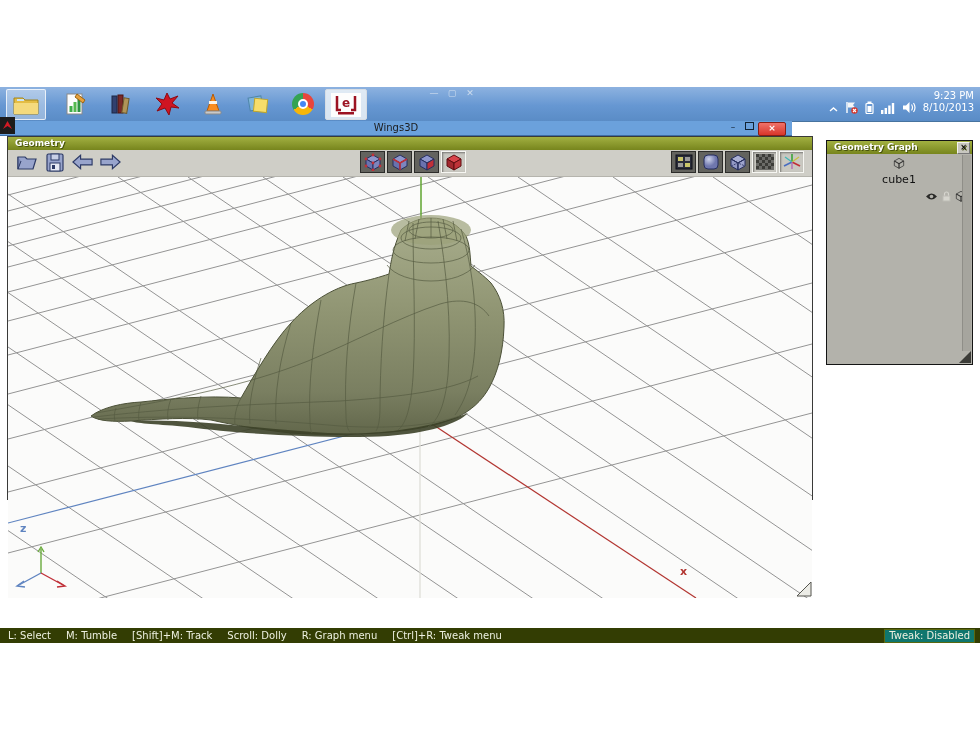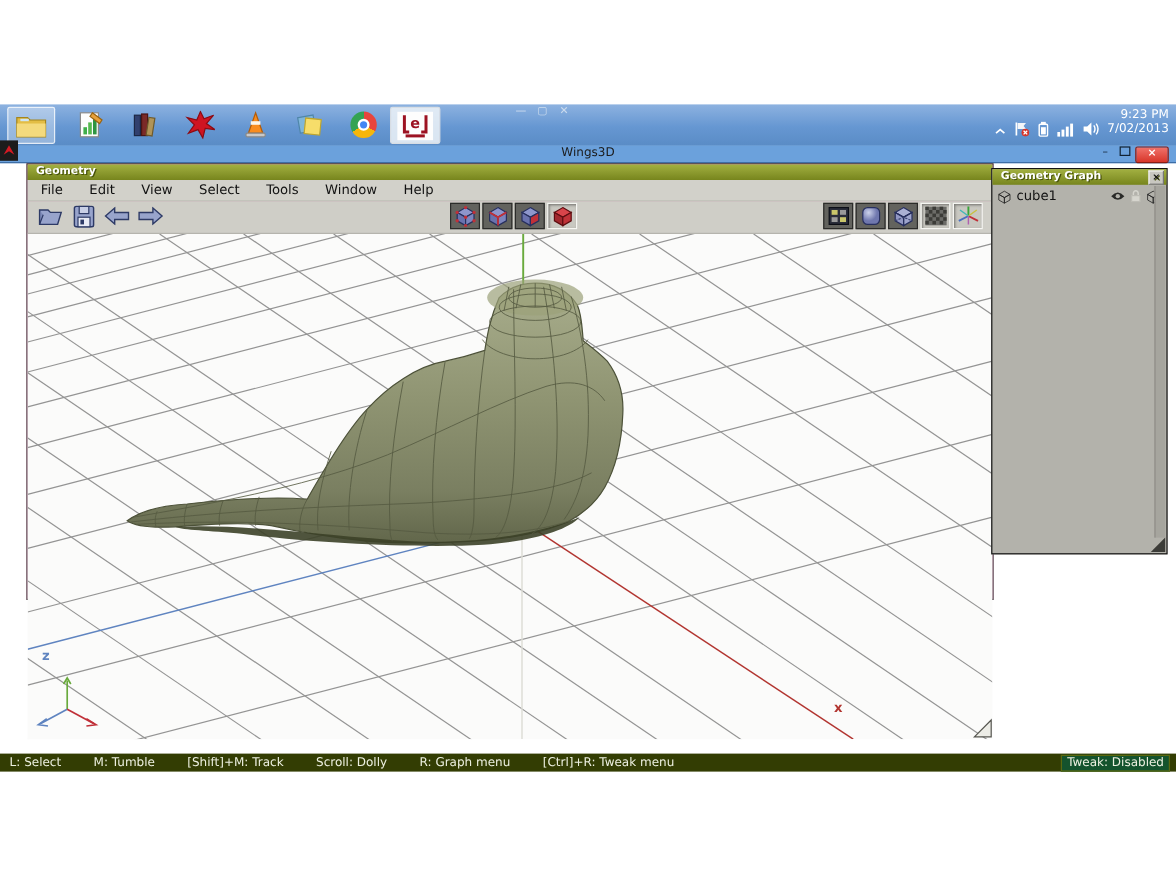--- a/index.html
+++ b/index.html
@@ -14,70 +14,70 @@
   .tb-icon{position:absolute;top:2px;width:38px;height:29px;display:flex;
     align-items:center;justify-content:center;}
   .tb-sel{background:rgba(255,255,255,.35);border:1px solid rgba(255,255,255,.75);border-radius:2px;}
   .tb-box{background:rgba(240,244,248,.85);border:1px solid #d7dde4;border-radius:2px;}
   .ghostctl{position:absolute;top:1px;display:flex;gap:6px;color:#dfe8f2;font-size:9px;opacity:.8;}
   .ghostctl span{display:inline-block;width:12px;text-align:center;}
   #tray{position:absolute;right:6px;top:3px;display:flex;align-items:flex-end;gap:7px;color:#fff;}
   #clock{font-size:10px;line-height:12px;text-align:right;color:#fff;}
 
   
-  #titlebar{left:0;top:121px;width:980px;height:14px;background:#6ba1dc;
+  #titlebar{left:0;top:121px;width:792px;height:14px;background:#6ba1dc;
     border-bottom:1px solid #3d6ea6;font-size:10px;color:#1b1b1b;}
   #titlebar .title{position:absolute;left:0;right:0;top:0;text-align:center;line-height:14px;}
   #win-logo{position:absolute;left:0;top:-4px;width:15px;height:17px;background:#1c1c1c;
     display:flex;align-items:center;justify-content:center;}
   .wctl{position:absolute;top:1px;height:12px;line-height:11px;text-align:center;font-size:9px;}
   #btn-min{right:52px;width:14px;color:#123;}
   #btn-max{right:36px;width:14px;color:#123;}
   #btn-close{right:6px;width:26px;background:linear-gradient(#f0726a,#d8362a);
     border:1px solid #8a1d14;border-radius:2px;color:#fff;font-weight:bold;}
 
   
-  #geowin{left:22px;top:136px;width:806px;height:364px;border:1px solid #3a3a38;
-    background:#f9a8d4;box-sizing:border-box;}
+  #geowin{left:7px;top:136px;width:806px;height:364px;border:1px solid #3a3a38;
+    background:#3b82f6;box-sizing:border-box;}
   .olive-title{height:13px;background:linear-gradient(#a2b041,#77851d);
     color:#fff;font-size:9px;font-weight:bold;line-height:13px;padding-left:7px;
     text-shadow:1px 1px 0 #47520a;}
   #menubar{height:17px;background:#d2d1ca;border-bottom:1px solid #bab9b2;
     font-size:11px;color:#111;display:flex;align-items:center;}
   #menubar span{padding:0 11px;}
   #toolbar{height:26px;background:#cfcec7;position:relative;border-bottom:1px solid #b5b4ad;}
   .tool-left{position:absolute;left:6px;top:1px;display:flex;gap:3px;}
   .tool-mid{position:absolute;left:352px;top:1px;display:flex;gap:2px;}
   .tool-right{position:absolute;right:8px;top:1px;display:flex;gap:2px;}
   .tbtn{width:25px;height:22px;display:flex;align-items:center;justify-content:center;
     background:#63635e;border:1px solid #2c2c2a;box-sizing:border-box;}
   .tbtn.flat{background:transparent;border-color:transparent;}
   .tbtn.pressed{background:#c9c8c1;border:1px solid #f6f6f2;box-shadow:inset 1px 1px 2px rgba(0,0,0,.4);}
   #shaderbar{height:12px;background:linear-gradient(#8f8f8b,#a6a6a0);color:#f6f6f2;
     font-size:9px;line-height:12px;padding-left:6px;border-bottom:1px solid #8a8a85;}
   #viewport{position:relative;width:804px;height:421px;background:#fbfbfa;overflow:hidden;}
 
   
-  #geograph{left:826px;top:140px;width:147px;height:322px;border:1px solid #141414;
+  #geograph{left:826px;top:140px;width:147px;height:225px;border:1px solid #141414;
     background:#b3b2ab;box-sizing:border-box;}
   #geograph .olive-title{display:flex;align-items:center;padding-right:2px;}
   #gg-close{margin-left:auto;width:11px;height:10px;background:#c8c7c0;border:1px solid #777;
     border-top-color:#f2f2ee;border-left-color:#f2f2ee;color:#111;font-size:8px;
     line-height:9px;text-align:center;font-weight:bold;}
-  .gg-row{display:flex;align-items:center;gap:4px;padding:3px 5px 0 4px;font-size:11px;color:#111;}
+  .gg-row{display:flex;align-items:center;gap:4px;padding:3px 5px 0 4px;font-size:11px;color:#111;flex-direction:column;}
   .gg-right{margin-left:auto;display:flex;gap:4px;align-items:center;}
   #gg-scroll{position:absolute;right:1px;top:14px;bottom:13px;width:8px;
     background:#a6a59e;border-left:1px solid #8f8e88;}
   #gg-grip{position:absolute;right:1px;bottom:1px;width:0;height:0;
     border-left:12px solid transparent;border-bottom:12px solid #3c3c38;}
 
   
   #statusbar{left:0;top:628px;width:980px;height:15px;background:#333d03;color:#edf0e0;
-    font-size:10px;display:flex;align-items:center;gap:27px;padding-left:8px;box-sizing:border-box;}
-  #tweak{margin-left:auto;margin-right:5px;background:#14532d;border:1px solid #5a680f;
+    font-size:10px;display:flex;align-items:center;gap:15px;padding-left:8px;box-sizing:border-box;}
+  #tweak{margin-left:auto;margin-right:5px;background:#0f766e;border:1px solid #5a680f;
     padding:0 4px;line-height:12px;}
 
   svg{display:block;}
   text{font-family:"DejaVu Sans",sans-serif;}
 </style>
 </head>
 <body>
 
 <div class="abs" id="taskbar">
 
@@ -172,21 +172,21 @@
       <rect x="3.6" y="6" width="2.4" height="6" fill="#fff"></rect>
       <rect x="7.2" y="3.5" width="2.4" height="8.5" fill="#fff"></rect>
       <rect x="10.8" y="1" width="2.4" height="11" fill="#fff"></rect>
     </svg>
     <svg width="14" height="13" viewBox="0 0 14 13">
       <path d="M1 4.5 h3 l3.5 -3.5 v11 l-3.5 -3.5 h-3 z" fill="#fff"></path>
       <path d="M9.5 3.5 q2 3 0 6 M11.5 2 q3 4.5 0 9" stroke="#fff" stroke-width="1.2" fill="none"></path>
     </svg>
     <div id="clock">
       <div>9:23 PM</div>
-      <div>7/02/2013</div>
+      <div>8/10/2013</div>
     </div>
   </div>
 </div>
 
 <div class="abs" id="titlebar">
   <div id="win-logo">
     <svg width="11" height="11" viewBox="0 0 11 11">
       <path d="M1 9 L5.5 1 L10 9 L5.5 6 Z" fill="#d31a24"></path>
     </svg>
   </div>
@@ -196,29 +196,20 @@
     <span style="display:inline-block;width:7px;height:6px;border:1px solid #123;"></span>
   </div>
   <div class="wctl" id="btn-close">×</div>
 </div>
 
 <div class="abs" id="geowin">
   <div class="olive-title">
     <span>Geometry</span>
   </div>
 
-  <div id="menubar">
-    <span>File</span>
-    <span>Edit</span>
-    <span>View</span>
-    <span>Select</span>
-    <span>Tools</span>
-    <span>Window</span>
-    <span>Help</span>
-  </div>
 
   <div id="toolbar">
     <div class="tool-left">
       <div class="tbtn flat">
         <svg width="22" height="18" viewBox="0 0 22 18">
           <path d="M2 4 h7 l2 2 h9 l-3 10 h-15 z" fill="#98a4cc" stroke="#2d3a66" stroke-width="1.2"></path>
           <path d="M2 4 v12 l3 -8" fill="#7f8cba" stroke="#2d3a66"></path>
         </svg>
       </div>
       <div class="tbtn flat">

